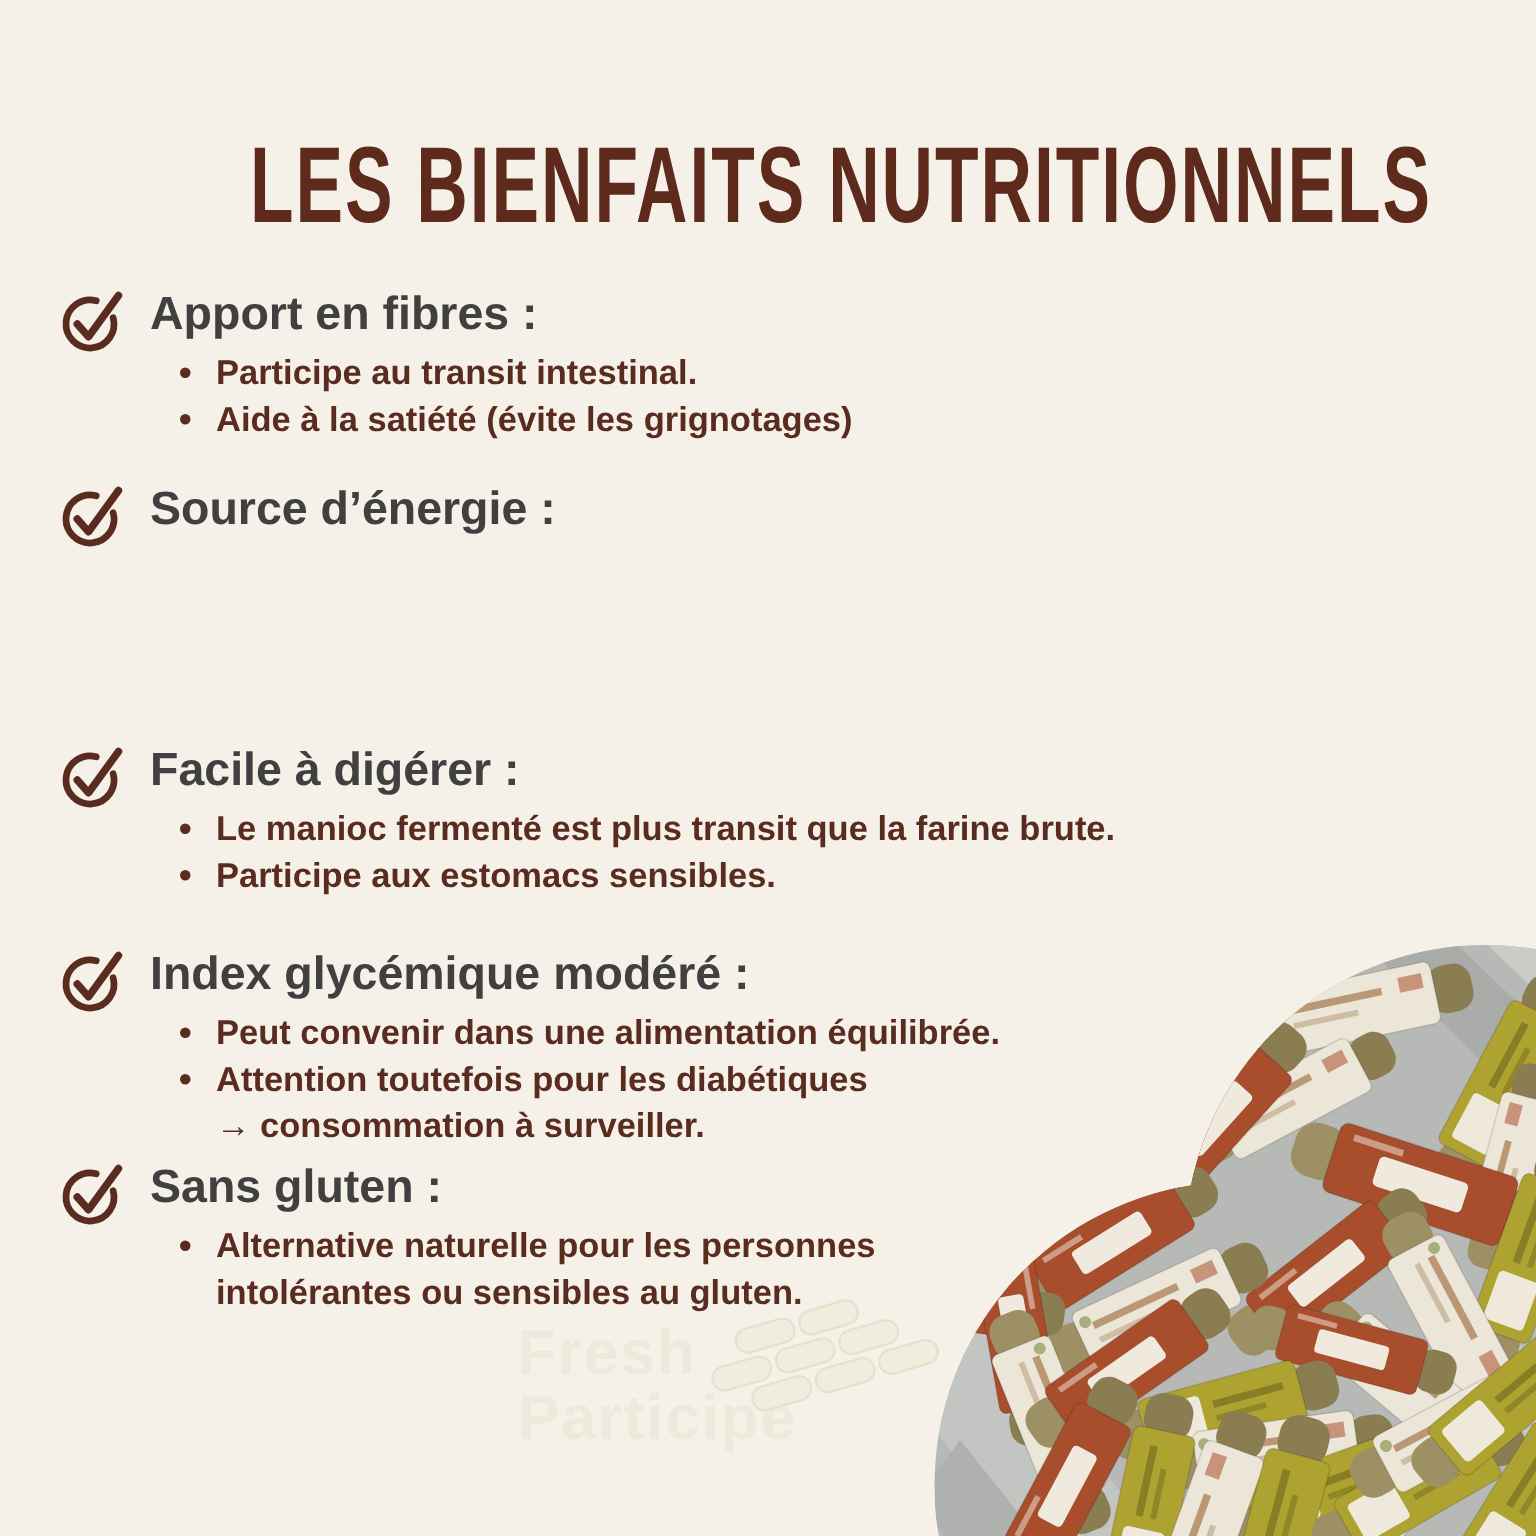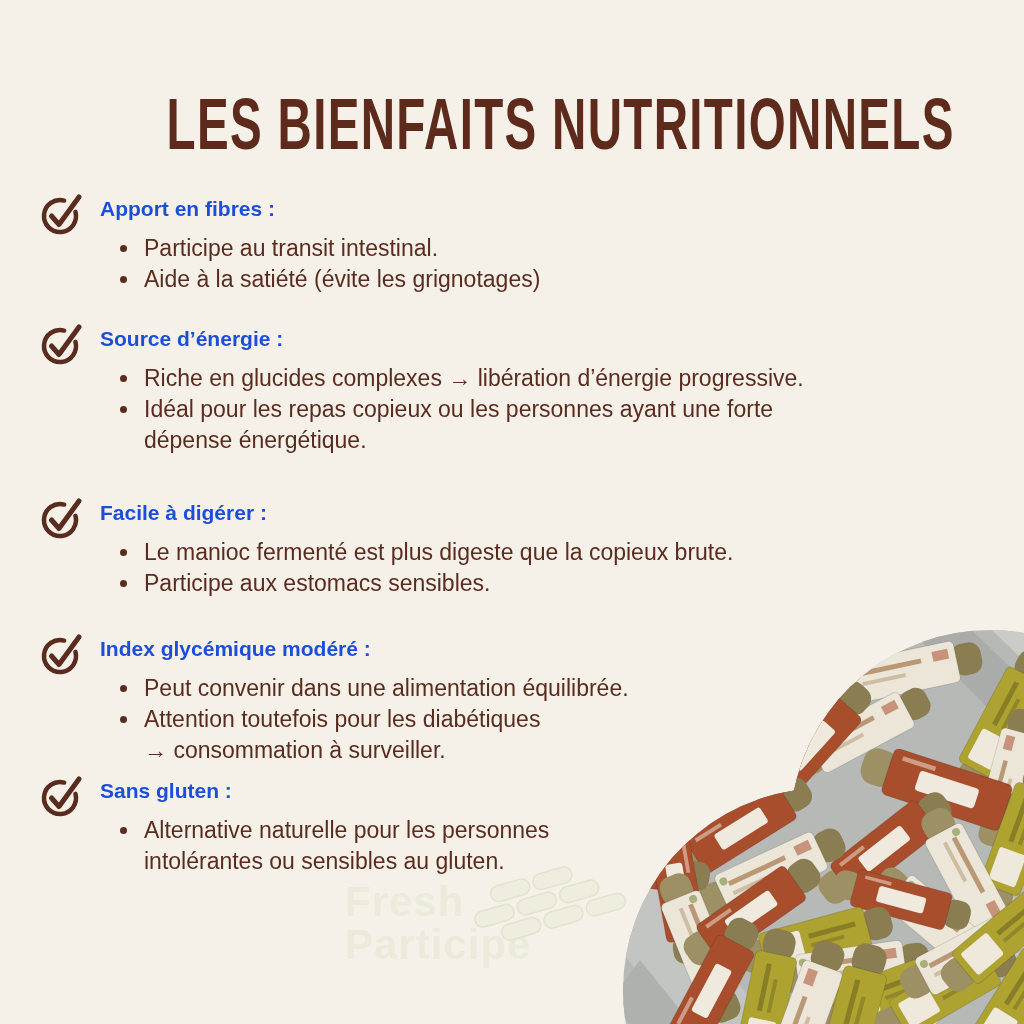--- a/index.html
+++ b/index.html
@@ -11,22 +11,22 @@
   .title{
     position:absolute;top:86px;left:0;width:1024px;margin:0;text-align:center;
     font-size:72px;line-height:76px;font-weight:700;letter-spacing:2px;
     color:#5d2a1c;white-space:nowrap;
     transform:scaleX(0.66);transform-origin:490px center;
   }
   
   .benefit{position:absolute;left:40px;width:860px;display:flex;gap:12px;}
   .check{flex:0 0 48px;margin-top:-4px;}
   .check svg{display:block;}
-  .benefit h2{margin:0;font-size:21px;line-height:30px;font-weight:700;color:#1d4ed8;}
-  .benefit ul{margin:9px 0 0 0;padding:0 0 0 44px;list-style:none;}
+  .benefit h2{margin:0;font-size:31px;line-height:30px;font-weight:700;color:#404040;}
+  .benefit ul{margin:9px 0 0 0;padding:0 0 0 44px;list-style:none;font-weight:bold;}
   .benefit li{
     position:relative;font-size:23px;line-height:31px;color:#5a2c1f;
     white-space:pre-line;max-width:800px;
   }
   .benefit li::before{
     content:"";position:absolute;left:-24px;top:12px;width:7px;height:7px;
     border-radius:50%;background:#5a2c1f;
   }
   
   .watermark{position:absolute;left:345px;top:880px;z-index:1;}
@@ -157,39 +157,34 @@
 
   <section class="benefit" style="top:324px">
     <span class="check">
       <svg width="46" height="46" viewBox="0 0 46 46" fill="none" stroke="#5a2c1f" stroke-linecap="round" stroke-linejoin="round">
         <path d="M35.45 21.86 A16 16 0 1 1 24.14 10.55" stroke-width="4.5"></path>
         <path d="M11.5 26 L19 34.5 L39 7" stroke-width="5"></path>
       </svg>
     </span>
     <div class="body">
       <h2>Source d’énergie :</h2>
-      <ul>
-        <li>Riche en glucides complexes → libération d’énergie progressive.</li>
-        <li>Idéal pour les repas copieux ou les personnes ayant une forte
-dépense énergétique.</li>
-      </ul>
     </div>
   </section>
 
   <section class="benefit" style="top:498px">
     <span class="check">
       <svg width="46" height="46" viewBox="0 0 46 46" fill="none" stroke="#5a2c1f" stroke-linecap="round" stroke-linejoin="round">
         <path d="M35.45 21.86 A16 16 0 1 1 24.14 10.55" stroke-width="4.5"></path>
         <path d="M11.5 26 L19 34.5 L39 7" stroke-width="5"></path>
       </svg>
     </span>
     <div class="body">
       <h2>Facile à digérer :</h2>
       <ul>
-        <li>Le manioc fermenté est plus digeste que la copieux brute.</li>
+        <li>Le manioc fermenté est plus transit que la farine brute.</li>
         <li>Participe aux estomacs sensibles.</li>
       </ul>
     </div>
   </section>
 
   <section class="benefit" style="top:634px">
     <span class="check">
       <svg width="46" height="46" viewBox="0 0 46 46" fill="none" stroke="#5a2c1f" stroke-linecap="round" stroke-linejoin="round">
         <path d="M35.45 21.86 A16 16 0 1 1 24.14 10.55" stroke-width="4.5"></path>
         <path d="M11.5 26 L19 34.5 L39 7" stroke-width="5"></path>

